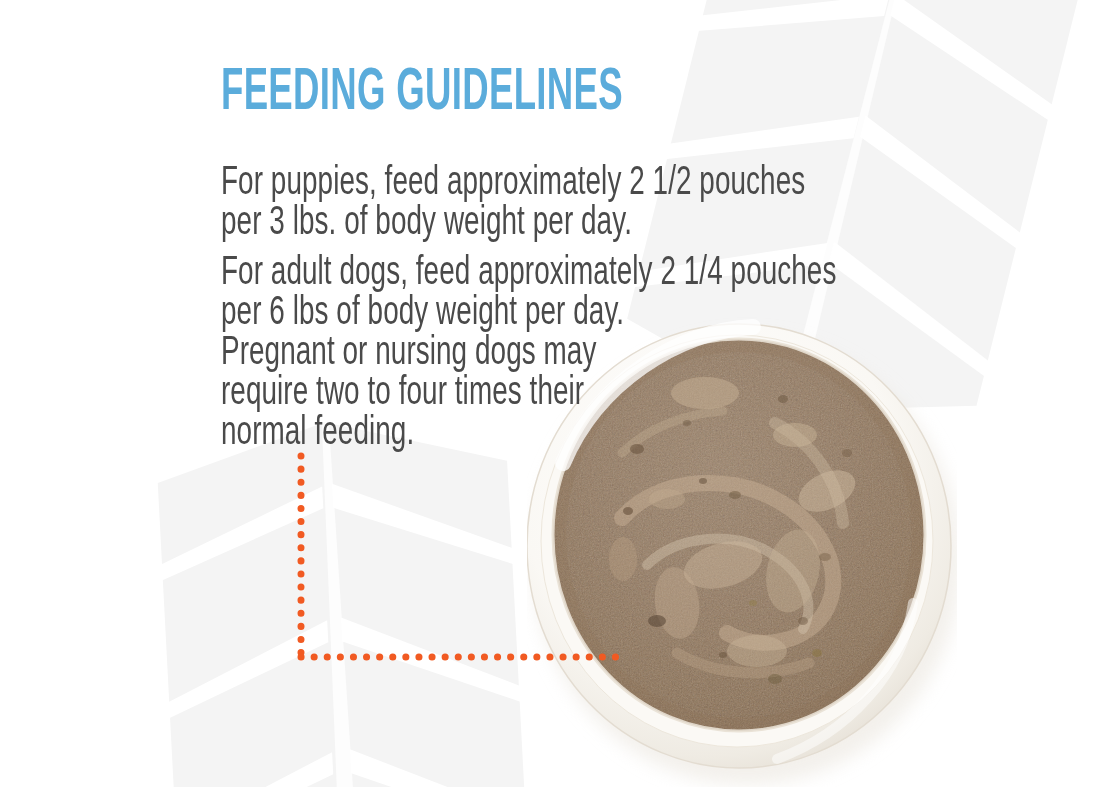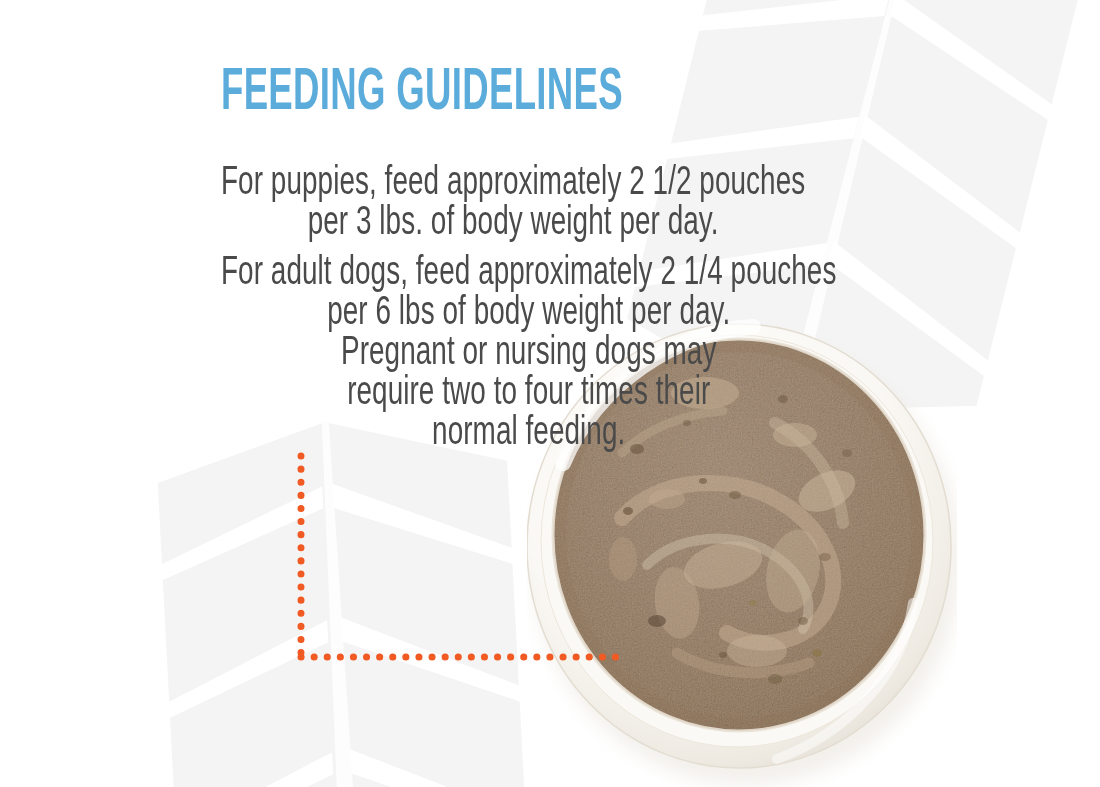--- a/index.html
+++ b/index.html
@@ -43,21 +43,20 @@
   #bowl-photo svg { display: block; }
 
   
   #content {
     position: absolute;
     left: 0;
     top: 0;
     width: 1100px;
     height: 669px;
     z-index: 3;
-    text-align: center;
   }
   #headline {
     position: absolute;
     left: 221px;
     top: 58px;
     font-family: "Liberation Sans Narrow", "Liberation Sans", sans-serif;
     font-weight: 700;
     font-size: 59px;
     line-height: 62px;
     letter-spacing: 0.5px;

